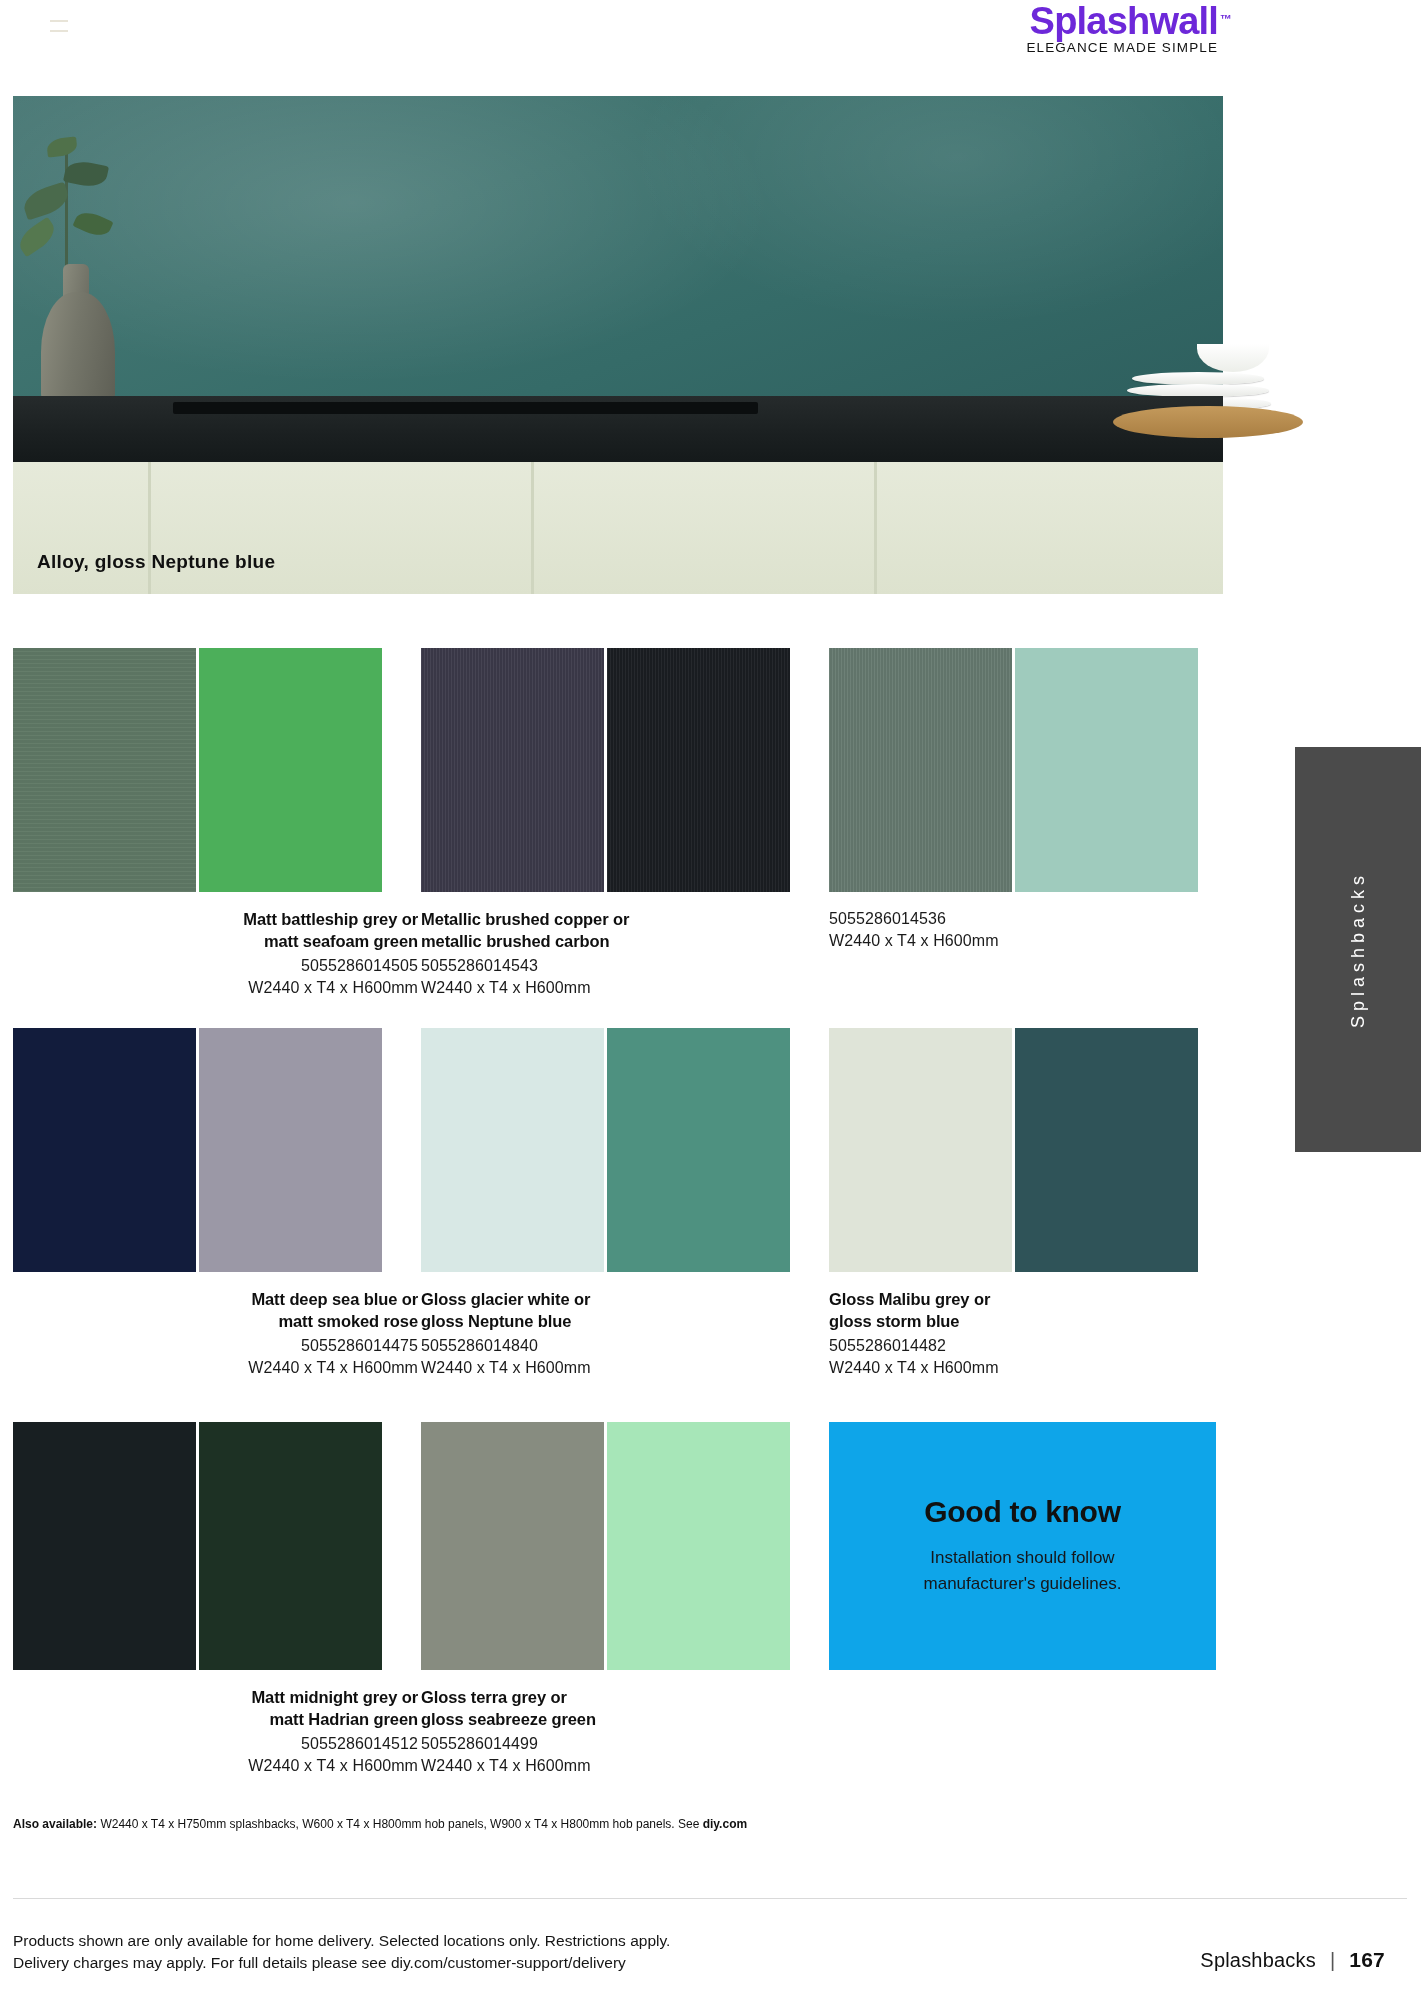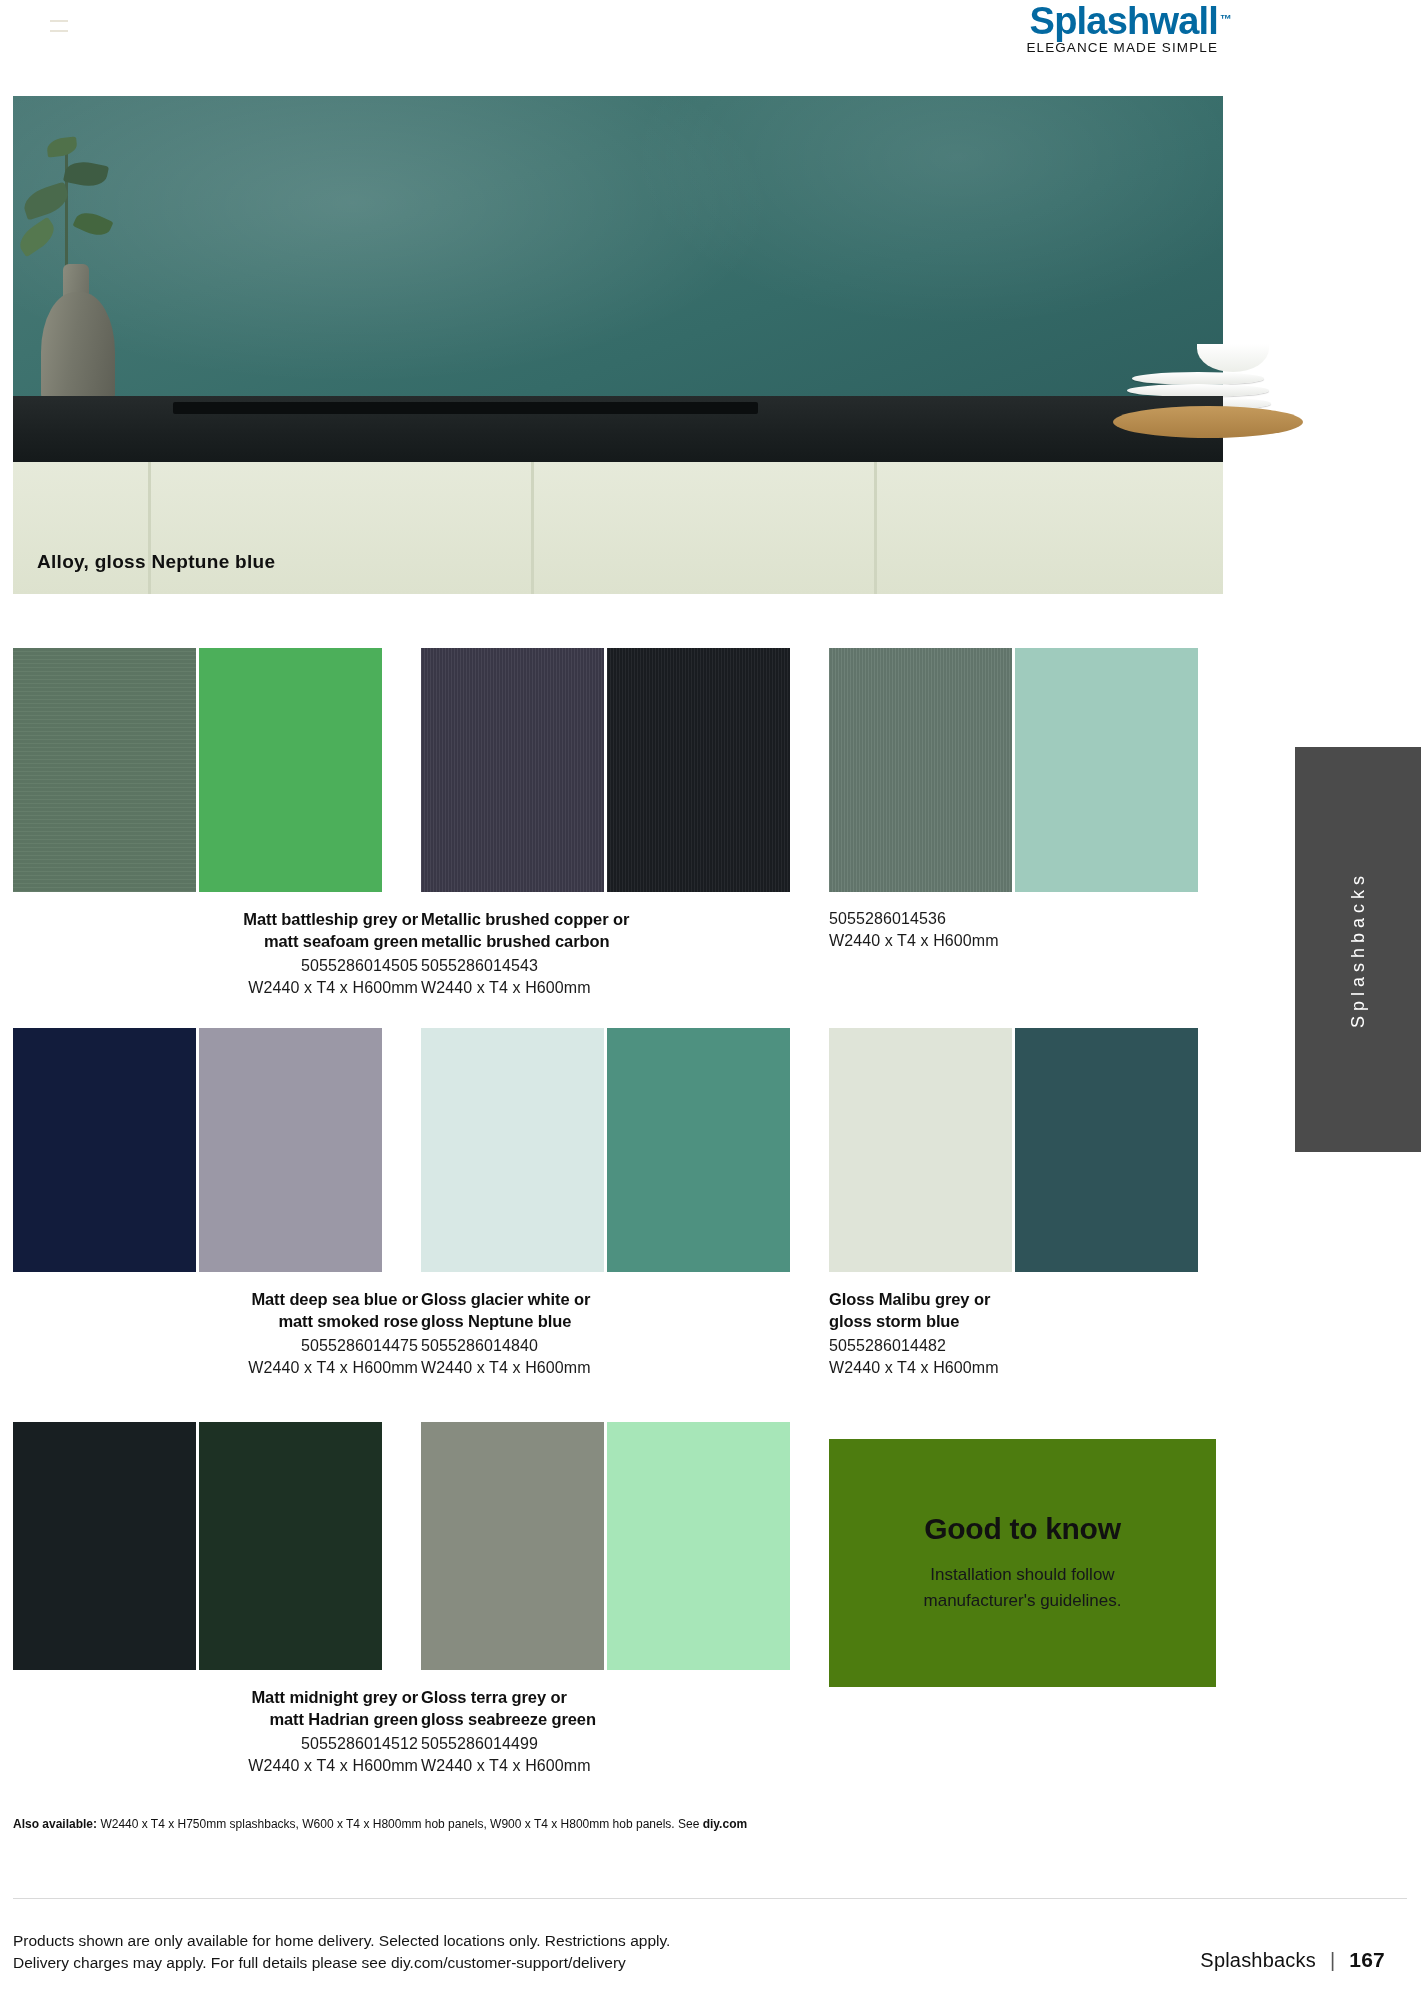--- a/index.html
+++ b/index.html
@@ -37,21 +37,21 @@
     position: absolute;
     left: 948px; top: 0px;
     width: 270px;
     text-align: right;
   }
   .brand-name {
     font-size: 38px;
     font-weight: bold;
     letter-spacing: -0.8px;
     line-height: 42px;
-    color: #0369a1;
+    color: #6d28d9;
     display: inline-block;
     position: relative;
   }
   .brand-tm {
     position: absolute;
     top: -2px; right: -14px;
     font-size: 12px;
     font-weight: bold;
     letter-spacing: 0;
   }
@@ -463,21 +463,21 @@
         <div class="swatch tall" style="background-color: rgb(167, 230, 184);"></div>
       </div>
       <div class="info">
         <div class="title">Gloss terra grey or
 gloss seabreeze green</div>
         <div class="code">5055286014499</div>
         <div class="dims">W2440 x T4 x H600mm</div>
       </div>
     </div>
 
-    <div class="gtk" style="background-color: #4d7c0f; margin-top: 17px;">
+    <div class="gtk" style="background-color: #0ea5e9;">
       <div class="gtk-title">Good to know</div>
       <div class="gtk-body">Installation should follow
 manufacturer's guidelines.</div>
     </div>
   </div>
 </div>
 
 <div class="also">
   <b>Also available:</b><span> W2440 x T4 x H750mm splashbacks, W600 x T4 x H800mm hob panels, W900 x T4 x H800mm hob panels. See </span><b>diy.com</b>
 </div>

